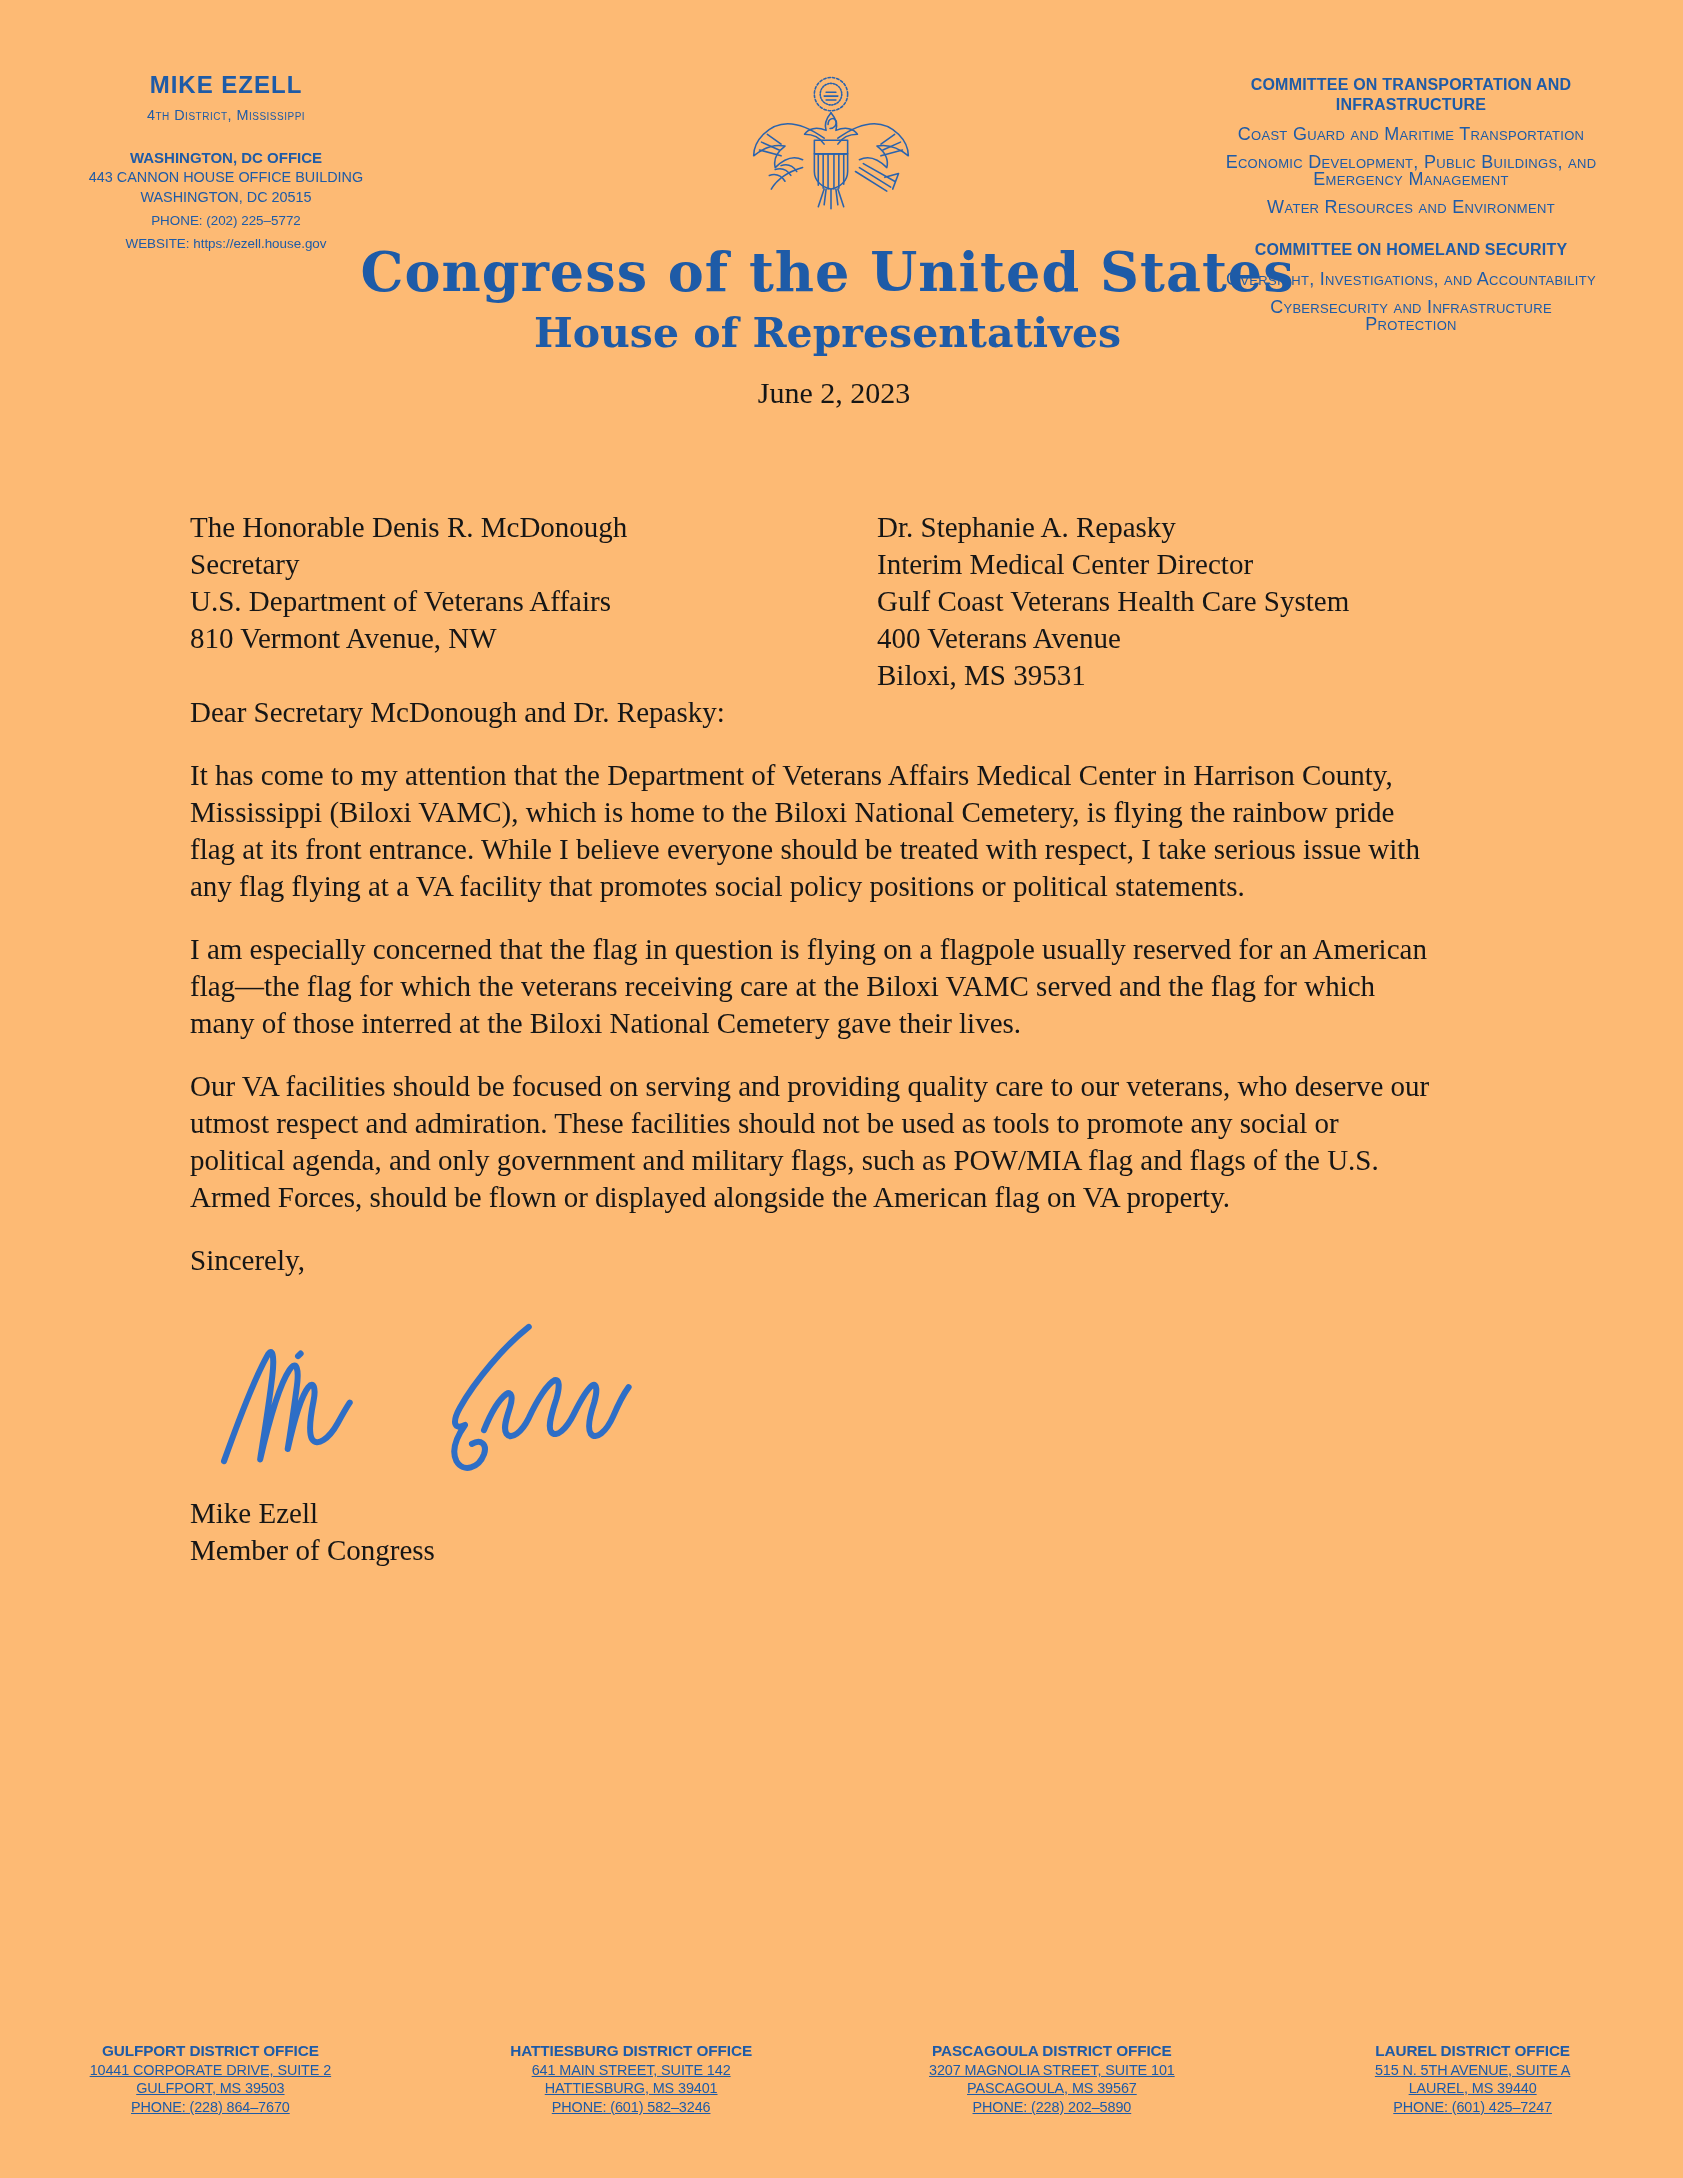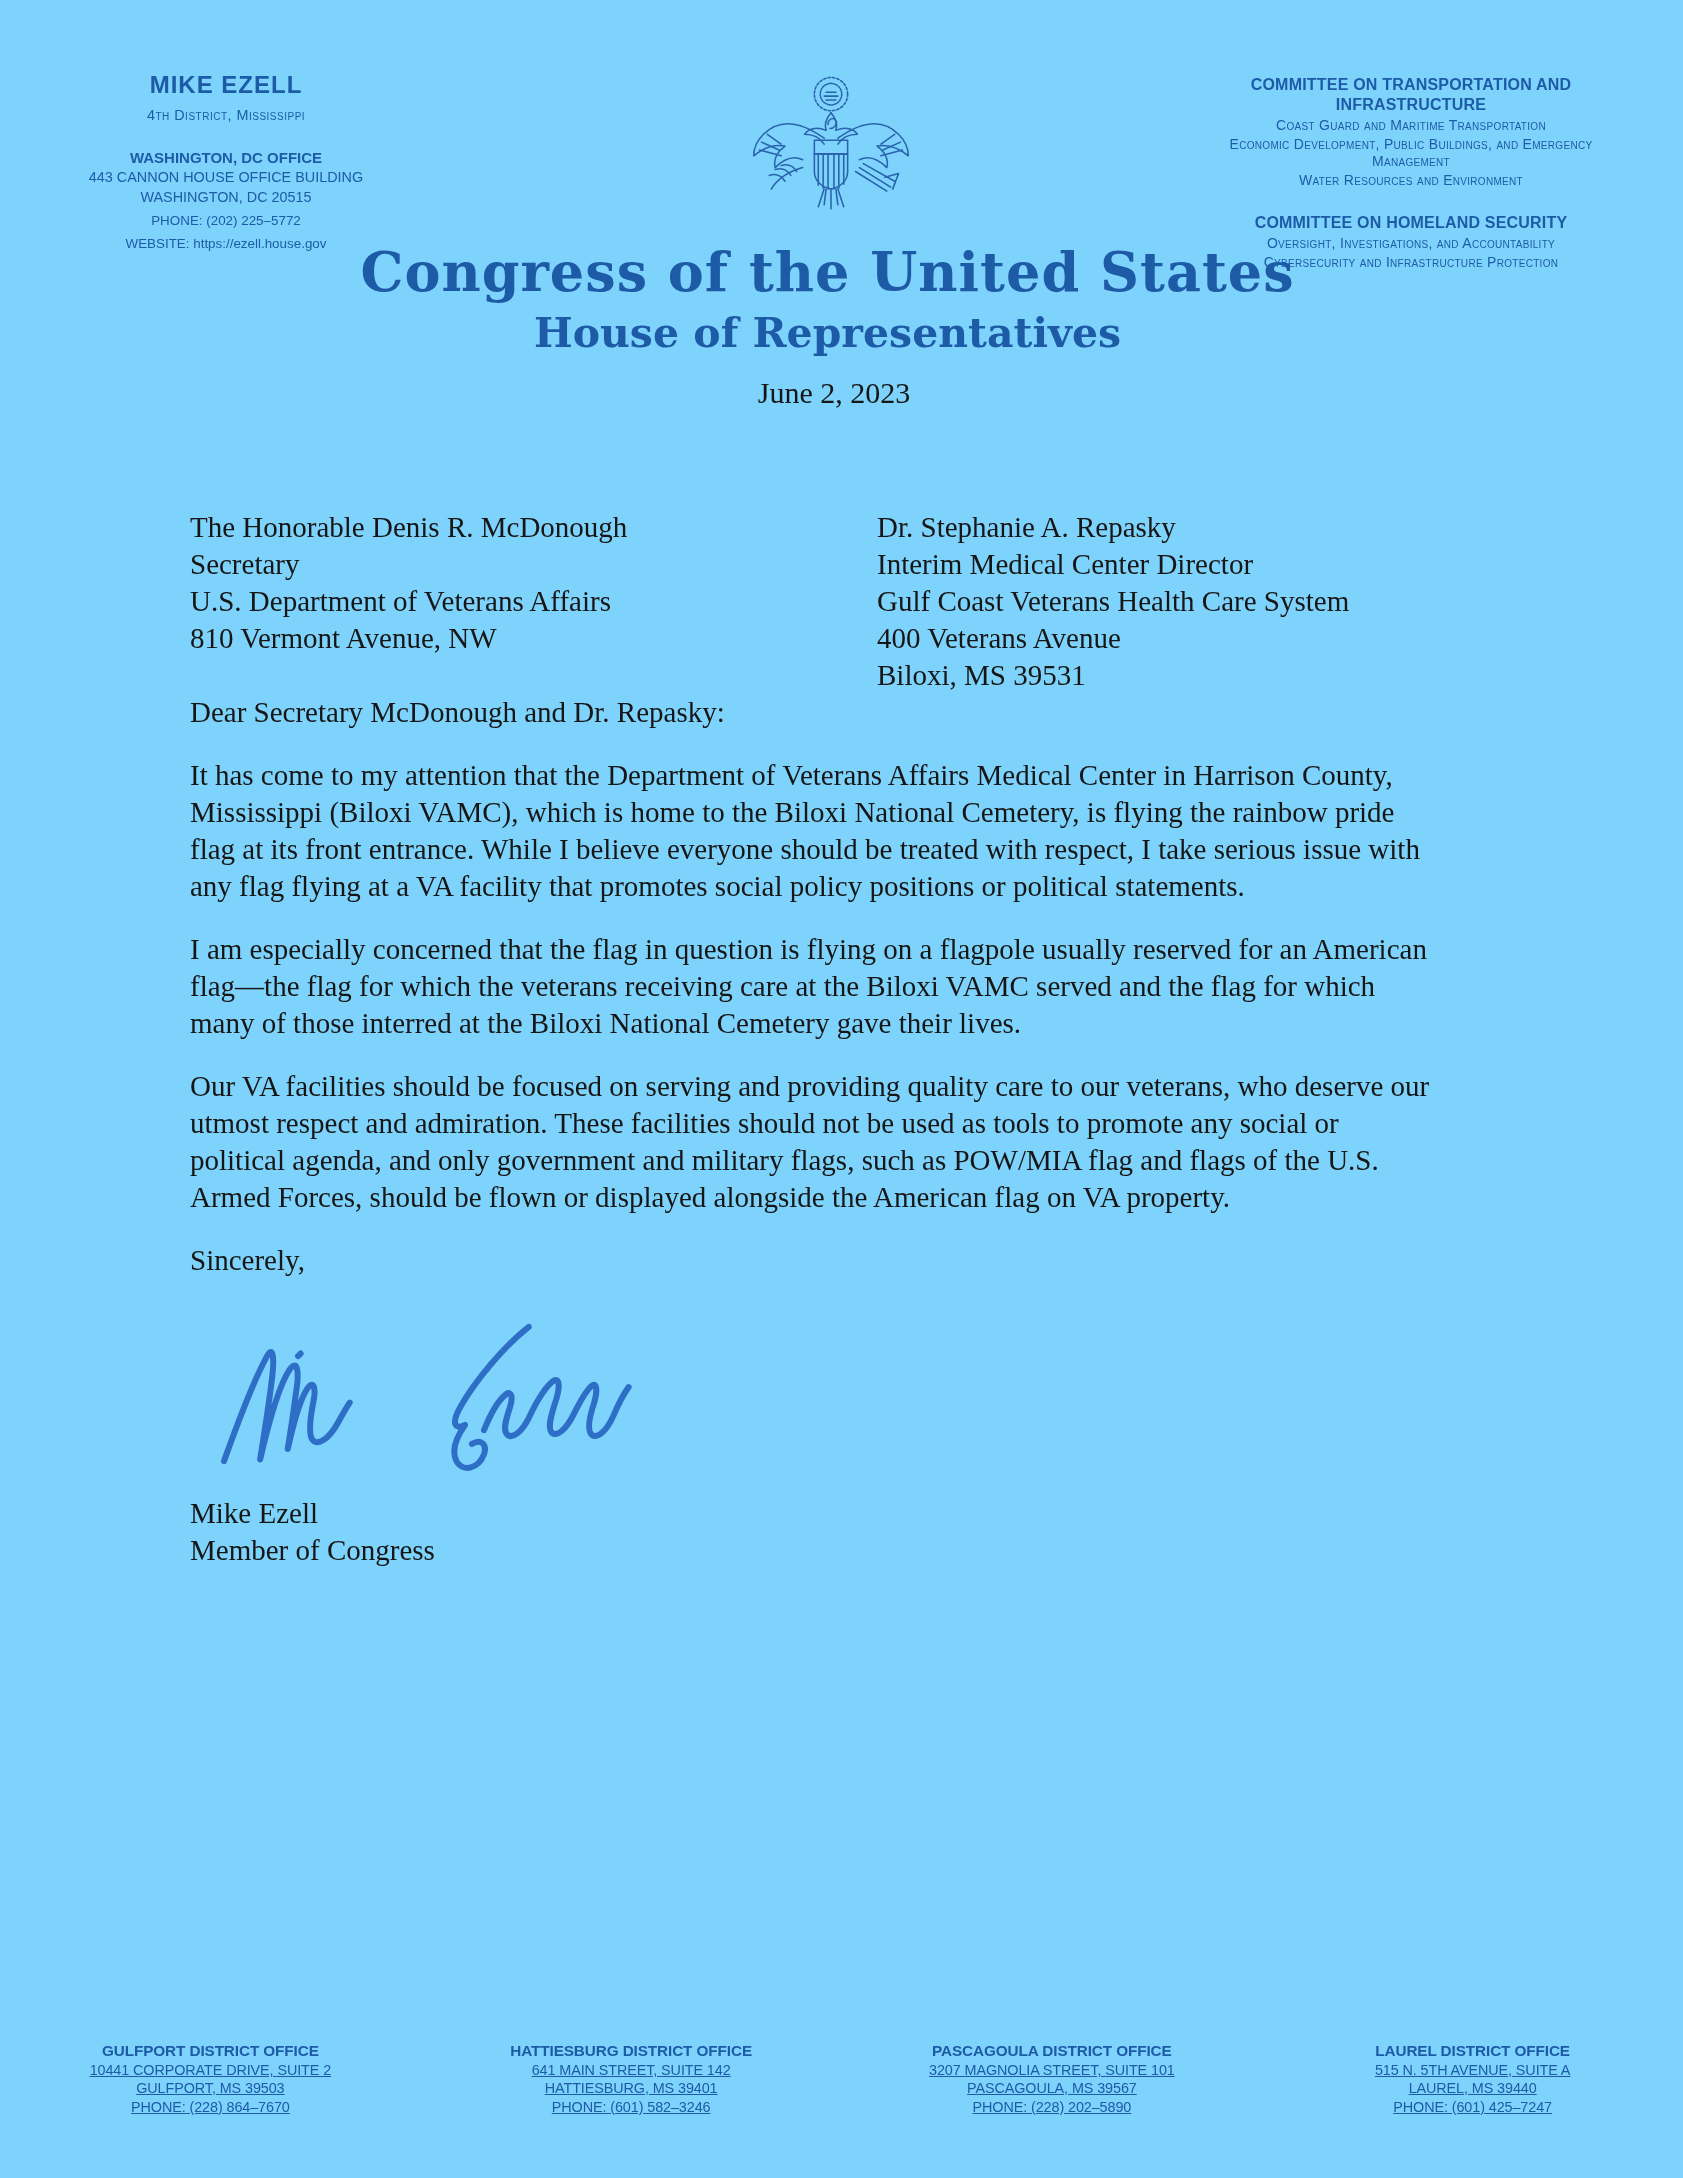--- a/index.html
+++ b/index.html
@@ -1,18 +1,18 @@
 <!DOCTYPE html>
 <html><head>
 <meta charset="utf-8">
 <style>
   html,body { margin:0; padding:0; background:#9a9a9a; }
   .page {
     position:relative; width:1683px; height:2178px; margin:0 auto;
-    background:#7dd3fc; overflow:hidden;
+    background:#fdba74; overflow:hidden;
     font-family:"Liberation Serif", serif; color:#161616;
   }
 
   
   .member-block {
     position:absolute; left:38px; top:71px; width:376px; text-align:center;
     color:#1e5ba7; font-family:"Liberation Sans", sans-serif;
   }
   .member-name   { font-size:24px; font-weight:bold; letter-spacing:1px; line-height:28px; }
   .member-district { font-size:14.4px; font-variant:small-caps; letter-spacing:0.5px; margin-top:8px; }
@@ -21,21 +21,21 @@
   .contact-first  { margin-top:22px; }
   .contact-line   { font-size:13.4px; margin-top:7px; line-height:16px; }
 
   
   .committee-block {
     position:absolute; left:1223px; top:75px; width:376px; text-align:center;
     color:#1e5ba7; font-family:"Liberation Sans", sans-serif;
   }
   .committee + .committee { margin-top:24px; }
   .committee-name { font-size:16px; font-weight:bold; line-height:20px; letter-spacing:0.2px; }
-  .subcommittee   { font-size:14px; font-variant:small-caps; line-height:17px; margin-top:2px; letter-spacing:0.3px; }
+  .subcommittee   { font-size:18px; font-variant:small-caps; line-height:17px; margin-top:11px; letter-spacing:0.3px; }
 
   
   .seal { position:absolute; left:738px; top:65px; width:186px; height:166px; }
   .title-block {
     position:absolute; left:0; top:242px; width:1655px; text-align:center;
     color:#1e5ba7; font-family:"DejaVu Serif", serif; font-weight:bold;
   }
   .congress-title { font-size:54px; line-height:61px; letter-spacing:1px; }
   .chamber-title  { font-size:41px; line-height:48px; margin-top:6px; }
   .date-line { position:absolute; left:0; top:376px; width:1668px; text-align:center; font-size:30px; }

